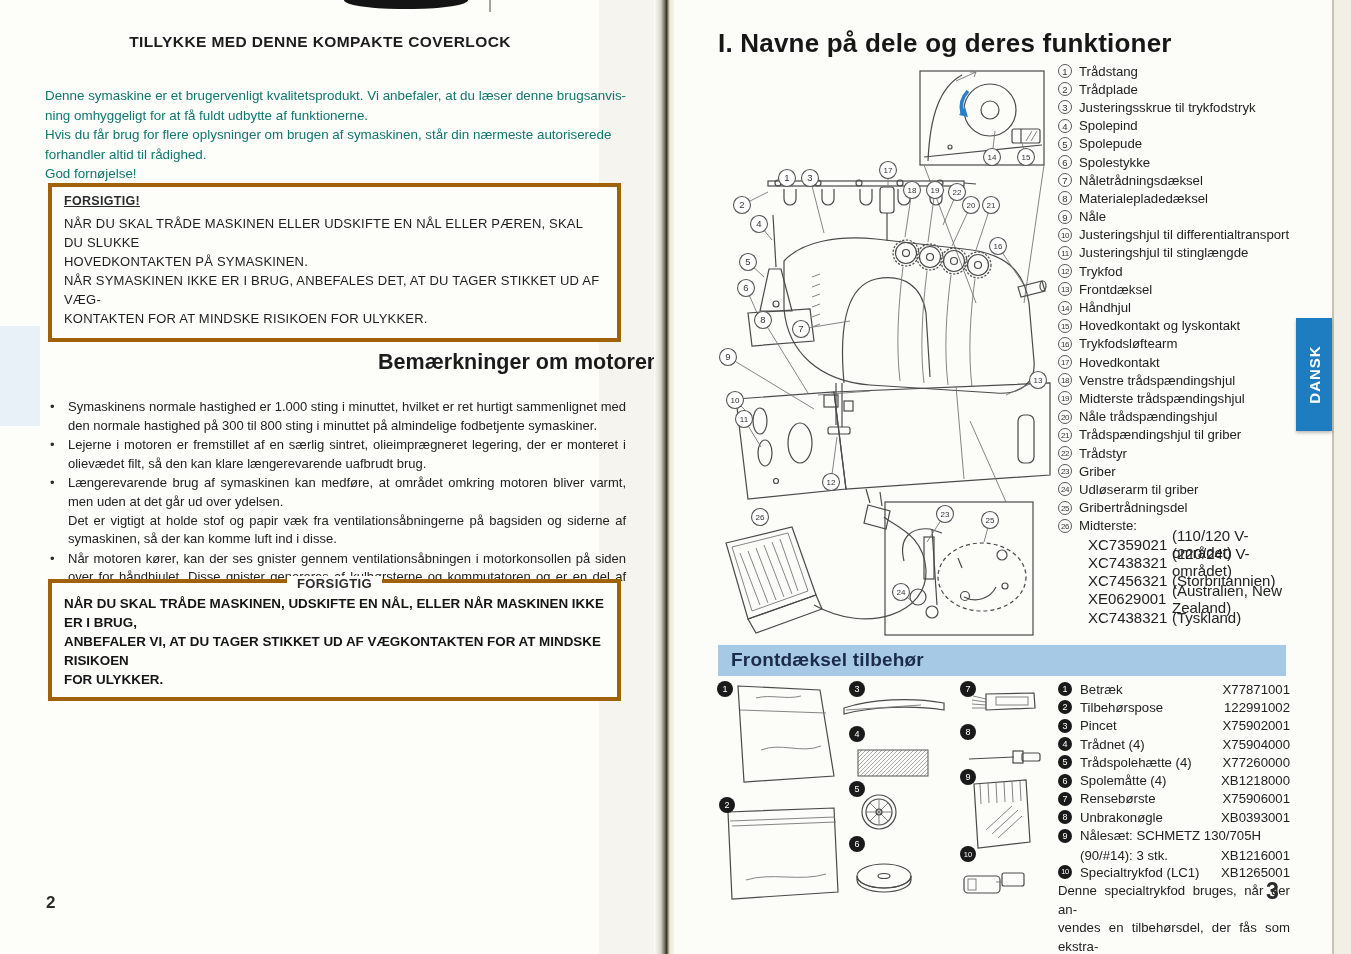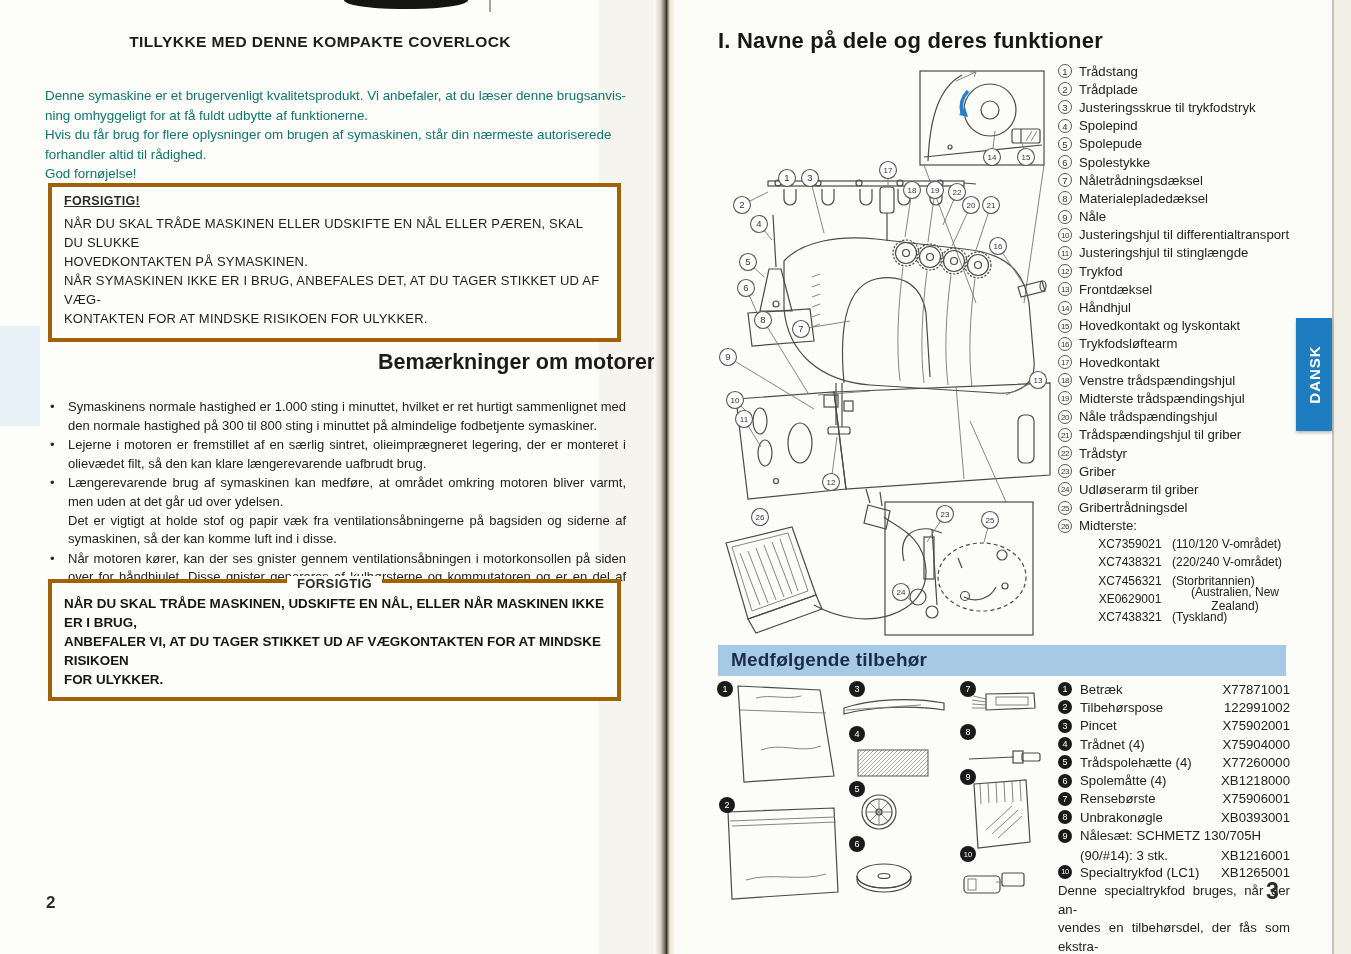--- a/index.html
+++ b/index.html
@@ -27,28 +27,28 @@
   .bullet-row{display:flex;margin-bottom:1px;}
   .bullet-dot{width:18px;flex:0 0 18px;font-size:13px;line-height:18.6px;text-align:left;padding-left:2px;}
   .bullet-text{flex:1;font-size:13px;line-height:18.6px;text-align:justify;white-space:pre-line;color:#222;}
   .caution2{left:48px;top:579px;width:541px;padding:11px 12px 8px 12px;}
   .c2-label{position:absolute;top:-9px;left:0;width:100%;text-align:center;}
   .c2-label span{background:#fdfdfa;padding:0 10px;font-size:13px;font-weight:bold;letter-spacing:.4px;}
   .c2-text{font-size:13.4px;font-weight:bold;line-height:19px;white-space:pre-line;color:#151515;}
   .lp-pagenum{position:absolute;left:46px;top:893px;font-size:17px;font-weight:bold;}
 
   
-  .rp-title{position:absolute;left:44px;top:28px;font-size:22px;font-weight:bold;letter-spacing:.2px;color:#171717;}
+  .rp-title{position:absolute;left:44px;top:28px;font-size:26px;font-weight:bold;letter-spacing:.2px;color:#171717;}
   .diagram{position:absolute;left:44px;top:64px;width:336px;height:582px;}
   .parts-list{position:absolute;left:384px;top:62px;width:240px;}
   .part-row{display:flex;align-items:center;height:18.2px;font-size:13.2px;color:#222;}
   .cnum{flex:0 0 14px;width:14px;height:14px;border:1px solid #5a5a5a;border-radius:50%;font-size:9.5px;line-height:14px;
     text-align:center;margin-right:7px;color:#333;box-sizing:border-box;}
   .cnum.two{font-size:8px;letter-spacing:-.5px;}
-  .part-sub{display:flex;height:18.3px;font-size:12px;align-items:center;padding-left:30px;color:#222;text-align:center;}
+  .part-sub{display:flex;height:18.3px;font-size:15px;align-items:center;padding-left:30px;color:#222;}
   .part-sub .scode{width:84px;flex:0 0 84px;}
   .dansk-tab{position:absolute;left:622px;top:318px;width:36px;height:113px;background:#1e7dc0;display:flex;align-items:center;justify-content:center;box-shadow:0 2px 3px rgba(0,0,0,.25);}
   .dansk-tab span{transform:rotate(-90deg);color:#fff;font-weight:bold;font-size:15px;letter-spacing:1px;white-space:nowrap;}
   .band{position:absolute;left:44px;top:645px;width:568px;height:31px;background:#a6cae5;}
   .band span{display:block;padding-left:13px;font-size:19px;font-weight:bold;line-height:30px;color:#1c2b4a;letter-spacing:.2px;}
   .acc-figs{position:absolute;left:42px;top:680px;width:335px;height:260px;}
   .acc-list{position:absolute;left:384px;top:680px;width:232px;}
   .acc-row{display:flex;align-items:center;height:18.3px;font-size:13.2px;color:#222;}
   .abadge{flex:0 0 14px;width:14px;height:14px;border-radius:50%;background:#1a1a1a;color:#fff;font-size:9px;line-height:14px;text-align:center;margin-right:8px;}
   .abadge.two{font-size:7.5px;letter-spacing:-.5px;}
@@ -439,21 +439,21 @@
           <span class="scode">XC7438321</span>
           <span>(Tyskland)</span>
         </div>
       </div>
 
     <div class="dansk-tab">
       <span>DANSK</span>
     </div>
 
     <div class="band">
-      <span>Medfølgende tilbehør</span>
+      <span>Frontdæksel tilbehør</span>
     </div>
 
     <svg class="acc-figs" viewBox="0 0 335 260" xmlns="http://www.w3.org/2000/svg">
       <defs>
         <pattern id="hatch" width="4" height="4" patternUnits="userSpaceOnUse">
           <path d="M0,4 L4,0 M-1,1 L1,-1 M3,5 L5,3" stroke="#888" stroke-width=".7"></path>
         </pattern>
       </defs>
       <g>
           <path class="ln" d="M22,6 L104,10 L118,96 L28,102 Z" fill="#fcfcf9"></path>

